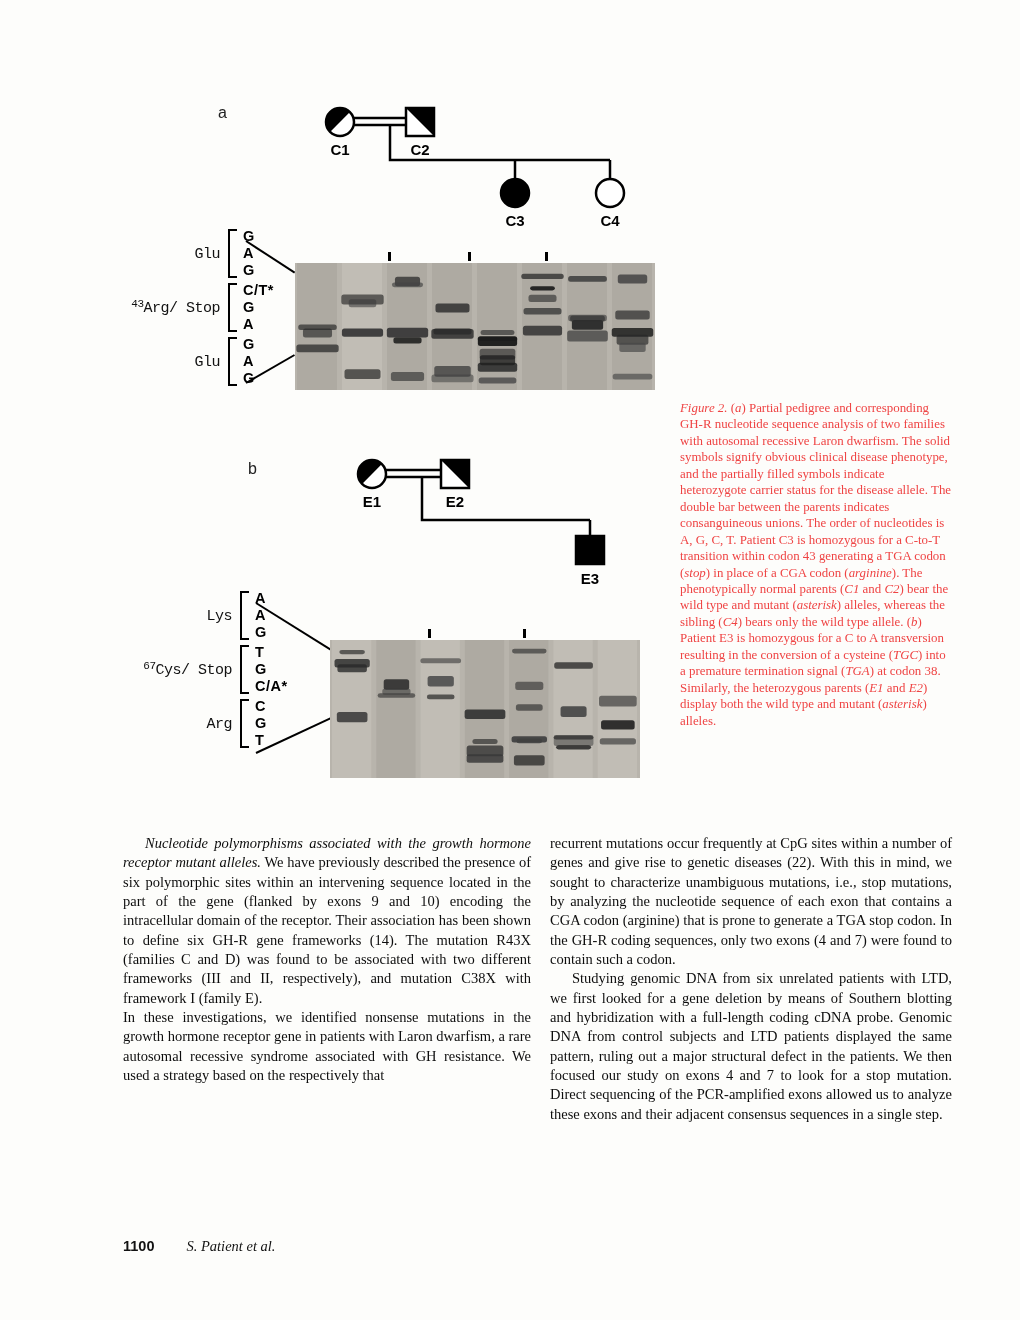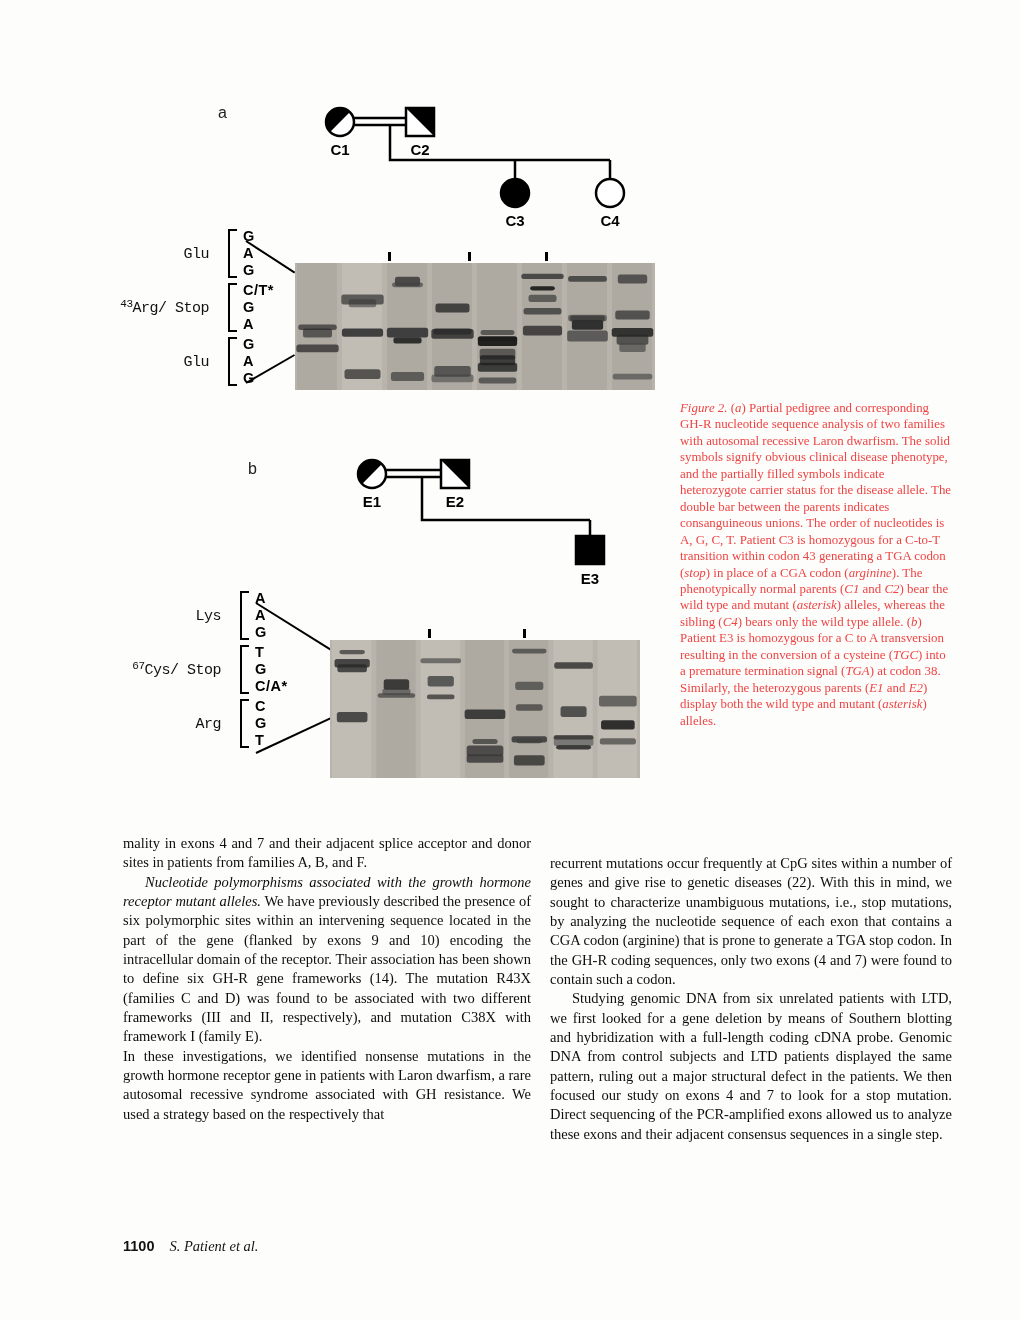--- a/index.html
+++ b/index.html
@@ -13,21 +13,21 @@
   
   .panel-label { position:absolute; font-family:"Liberation Sans",sans-serif; font-size:16px; color:#222; }
 
   svg.ped { position:absolute; overflow:visible; }
   .ped line, .ped polyline { stroke:#000; stroke-width:2.5; fill:none; }
   .ped text { font-family:"Liberation Sans",sans-serif; font-weight:bold; font-size:15px; text-anchor:middle; fill:#000; }
 
   .ladder { position:absolute; display:flex; flex-direction:column; gap:3px; }
   .lgroup { display:flex; align-items:center; }
   .lres {
-    width:110px; text-align:right; padding-right:19px;
+    width:110px; text-align:right; padding-right:8px;
     font-family:"Liberation Mono", monospace; font-size:15px; color:#111;
     white-space:nowrap; letter-spacing:-0.5px;
   }
   .lsup { font-size:11px; vertical-align:5px; }
   .lbracket { align-self:stretch; width:9px; border:2.5px solid #000; border-right:none; margin:1px 0; }
   .lbases { display:flex; flex-direction:column; padding-left:6px; }
   .lbases span {
     font-family:"Liberation Sans",sans-serif; font-weight:bold;
     font-size:14.5px; line-height:17px; letter-spacing:0.5px; color:#000;
   }
@@ -35,25 +35,25 @@
   .connector { position:absolute; border-top:2.5px solid #000; transform-origin:left center; }
   .tick { position:absolute; width:2.5px; height:9px; background:#000; }
   svg.gel { position:absolute; }
 
   .caption { position:absolute; left:680px; top:400px; width:273px; font-size:12.9px; line-height:16.45px; color:#ef4444; }
   .it { font-style:italic; }
 
   
   .col { position:absolute; text-align:justify; font-size:14.5px; line-height:19.35px; color:#0d0d0d; }
   .col-left  { left:123px; top:834px; width:408px; }
-  .col-right { left:550px; top:834px; width:402px;margin-top:20px; }
+  .col-right { left:550px; top:834px; width:402px; }
   .col p.ind { text-indent:22px; }
   .dhead { font-family:"Liberation Sans",sans-serif; font-weight:bold; font-size:15.5px; margin:25px 0 20px 0; text-align:left; }
 
-  .footer { position:absolute; left:123px; top:1238px; display:flex; align-items:baseline; gap:15px; }
+  .footer { position:absolute; left:123px; top:1238px; display:flex; align-items:baseline; gap:32px; }
   .pageno { font-family:"Liberation Sans",sans-serif; font-weight:bold; font-size:14.5px; }
   .authors { font-style:italic; font-size:14.5px; }
 </style>
 </head>
 <body>
 
 <div class="page">
 
   <div class="panel-label" style="left:218px; top:104px;">a</div>
 
@@ -248,21 +248,20 @@
       <rect x="226.06389855666617" y="105.30952150700614" width="35.015060029524776" height="4.07726728101261" rx="2.5" fill="rgb(30,30,30)" opacity="0.82"></rect>
       <rect x="267.7142857142857" y="0" width="39.285714285714285" height="138" fill="#c6c2ba" opacity="0.65"></rect>
       <rect x="271.05107641087045" y="80.1723038717173" width="33.612132892544786" height="9.316312292125076" rx="2.5" fill="rgb(27,27,27)" opacity="0.88"></rect>
       <rect x="269.0139609174138" y="55.69765524426475" width="37.686363879458185" height="10.903437377652153" rx="2.5" fill="rgb(46,46,46)" opacity="0.61"></rect>
       <rect x="269.76895639672875" y="98.3527395981364" width="36.17637292082821" height="6.118376978673041" rx="2.5" fill="rgb(63,63,63)" opacity="0.69"></rect>
     </svg>
 
   <div class="caption"><span class="it">Figure 2.</span><span> (</span><span class="it">a</span><span>) Partial pedigree and corresponding GH-R nucleotide sequence analysis of two families with autosomal recessive Laron dwarfism. The solid symbols signify obvious clinical disease phenotype, and the partially filled symbols indicate heterozygote carrier status for the disease allele. The double bar between the parents indicates consanguineous unions. The order of nucleotides is A, G, C, T. Patient C3 is homozygous for a C-to-T transition within codon 43 generating a TGA codon (</span><span class="it">stop</span><span>) in place of a CGA codon (</span><span class="it">arginine</span><span>). The phenotypically normal parents (</span><span class="it">C1</span><span> and </span><span class="it">C2</span><span>) bear the wild type and mutant (</span><span class="it">asterisk</span><span>) alleles, whereas the sibling (</span><span class="it">C4</span><span>) bears only the wild type allele. (</span><span class="it">b</span><span>) Patient E3 is homozygous for a C to A transversion resulting in the conversion of a cysteine (</span><span class="it">TGC</span><span>) into a premature termination signal (</span><span class="it">TGA</span><span>) at codon 38. Similarly, the heterozygous parents (</span><span class="it">E1</span><span> and </span><span class="it">E2</span><span>) display both the wild type and mutant (</span><span class="it">asterisk</span><span>) alleles.</span></div>
 
   <div class="col col-left">
-    <p><span>mality in exons 4 and 7 and their adjacent splice acceptor and donor sites in patients from families A, B, and F.</span></p>
     <p class="ind"><span class="it">Nucleotide polymorphisms associated with the growth hormone receptor mutant alleles.</span><span> We have previously described the presence of six polymorphic sites within an intervening sequence located in the part of the gene (flanked by exons 9 and 10) encoding the intracellular domain of the receptor. Their association has been shown to define six GH-R gene frameworks (14). The mutation R43X (families C and D) was found to be associated with two different frameworks (III and II, respectively), and mutation C38X with framework I (family E).</span></p>
     <p><span>In these investigations, we identified nonsense mutations in the growth hormone receptor gene in patients with Laron dwarfism, a rare autosomal recessive syndrome associated with GH resistance. We used a strategy based on the respectively that</span></p>
   </div>
 
   <div class="col col-right">
     <p><span>recurrent mutations occur frequently at CpG sites within a number of genes and give rise to genetic diseases (22). With this in mind, we sought to characterize unambiguous mutations, i.e., stop mutations, by analyzing the nucleotide sequence of each exon that contains a CGA codon (arginine) that is prone to generate a TGA stop codon. In the GH-R coding sequences, only two exons (4 and 7) were found to contain such a codon.</span></p>
     <p class="ind"><span>Studying genomic DNA from six unrelated patients with LTD, we first looked for a gene deletion by means of Southern blotting and hybridization with a full-length coding cDNA probe. Genomic DNA from control subjects and LTD patients displayed the same pattern, ruling out a major structural defect in the patients. We then focused our study on exons 4 and 7 to look for a stop mutation. Direct sequencing of the PCR-amplified exons allowed us to analyze these exons and their adjacent consensus sequences in a single step.</span></p>
   </div>
 
   <div class="footer">

